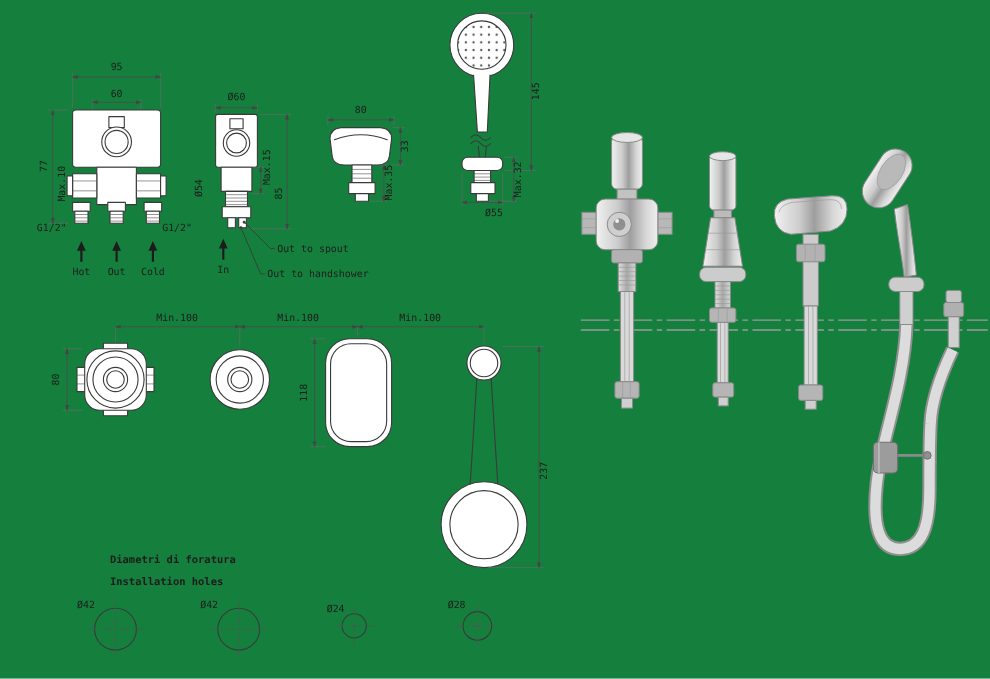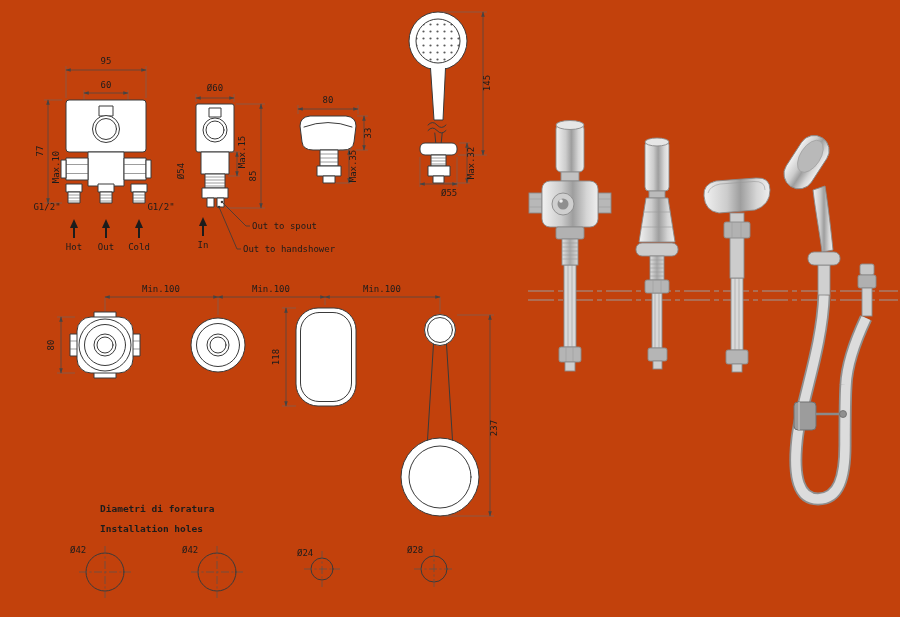--- a/index.html
+++ b/index.html
@@ -1,16 +1,16 @@
 <!DOCTYPE html>
 <html><head>
 <meta charset="utf-8">
 <style>
   html,body { margin:0; padding:0; background:#ffffff; }
-  .stage { position:relative; width:900px; height:617px; background:#c2410c; overflow:hidden;
+  .stage { position:relative; width:900px; height:617px; background:#15803d; overflow:hidden;
            font-family:"DejaVu Sans Mono", monospace; }
   svg text { font-family:"DejaVu Sans Mono", monospace; font-size:9px; fill:#1c1c1c; }
   svg text.ttl { font-weight:bold; font-size:9.5px; }
   .ln  { stroke:#3a3a3a; fill:none; stroke-width:1; stroke-linejoin:round; stroke-linecap:round; }
   .lnf { stroke:#3a3a3a; fill:#ffffff; stroke-width:1; stroke-linejoin:round; }
   .thr { stroke:#5a5a5a; stroke-width:.6; fill:none; }
   .dim { stroke:#4a4a4a; stroke-width:.75; fill:none; }
   .ext { stroke:#6a6a6a; stroke-width:.6; fill:none; }
   .ctr { stroke:#555555; stroke-width:.7; fill:none; stroke-dasharray:8 2.5 2 2.5; }
   .flow { stroke:#1c1c1c; stroke-width:2; fill:none; }

